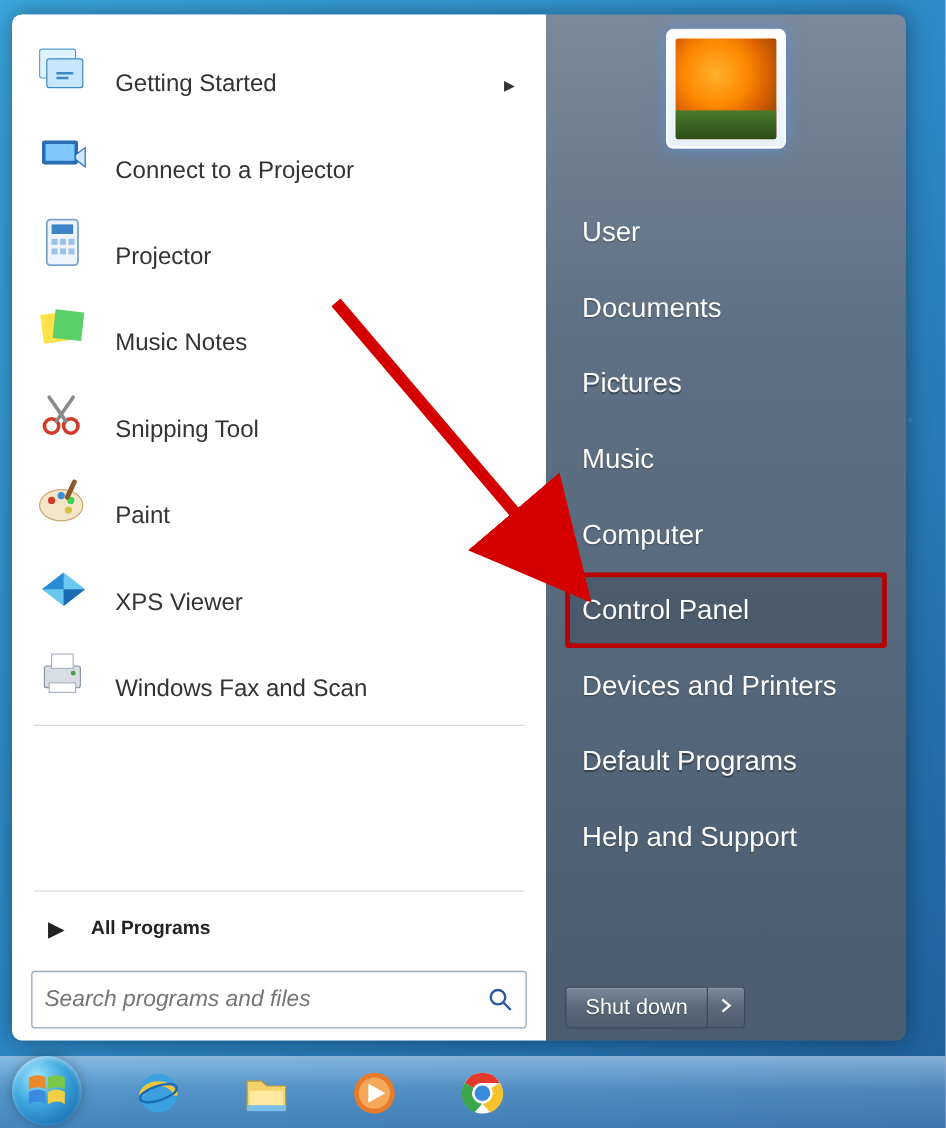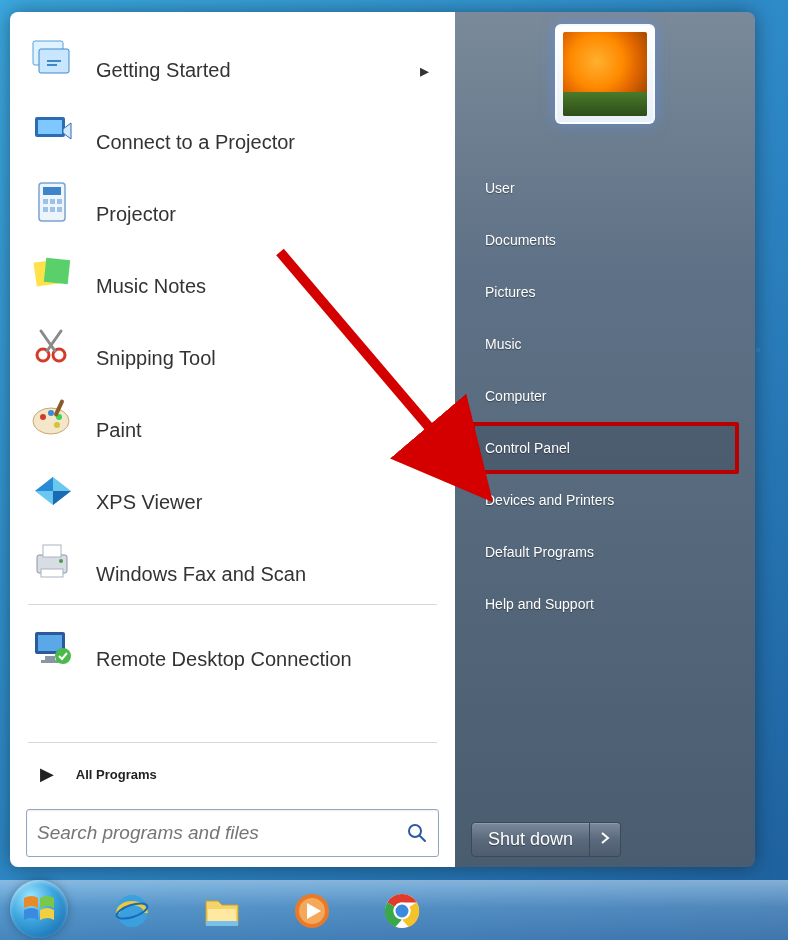--- a/index.html
+++ b/index.html
@@ -90,21 +90,21 @@
     align-items: center;
     gap: 22px;
     padding: 14px 10px 14px 22px;
     cursor: pointer;
   }
   .all-programs .tri {
     font-size: 18px;
     color: #222;
   }
   .all-programs-label {
-    font-size: 13px;
+    font-size: 16px;
     font-weight: 600;
     color: #222;
   }
   .search-row {
     padding: 10px 8px 0 8px;
   }
   .search-box {
     display: flex;
     align-items: center;
     border: 1px solid #96a7bd;
@@ -150,21 +150,21 @@
     background: linear-gradient(180deg, #4a7a2a 0%, #2d4d18 100%);
   }
   .right-list {
     display: flex;
     flex-direction: column;
     gap: 0;
     margin-top: 18px;
   }
   .right-item {
     color: #fff;
-    font-size: 14px;
+    font-size: 23px;
     padding: 18px 14px;
     cursor: pointer;
     border-radius: 3px;
     text-shadow: 0 1px 1px rgba(0,0,0,0.4);
   }
   .right-item.highlighted {
     border: 4px solid #b80000;
     padding: 14px 10px;
     border-radius: 2px;
     background: rgba(50,60,75,0.3);
@@ -342,33 +342,20 @@
               <rect x="14" y="6" width="18" height="12" fill="#fff" stroke="#aab4c0"></rect>
               <rect x="12" y="30" width="22" height="8" fill="#fff" stroke="#aab4c0"></rect>
               <circle cx="32" cy="22" r="2" fill="#4a9a4a"></circle>
             </svg>
         </span>
         <span class="program-label">Windows Fax and Scan</span>
       </div>
 
       <div class="program-sep"></div>
 
-      <div class="program-item">
-        <span class="program-icon">
-          <svg width="46" height="46" viewBox="0 0 46 46">
-              <rect x="6" y="8" width="30" height="22" rx="2" fill="#2a5a9a"></rect>
-              <rect x="9" y="11" width="24" height="16" fill="#5aa8e8"></rect>
-              <rect x="16" y="32" width="10" height="4" fill="#8a96a4"></rect>
-              <rect x="12" y="36" width="18" height="3" fill="#8a96a4"></rect>
-              <circle cx="34" cy="32" r="8" fill="#4aba4a"></circle>
-              <path d="M30 32 l3 3 l5 -6" stroke="#fff" stroke-width="2" fill="none"></path>
-            </svg>
-        </span>
-        <span class="program-label">Remote Desktop Connection</span>
-      </div>
 
     </div>
 
     <div class="program-sep"></div>
 
     <div class="all-programs">
       <span class="tri">▶</span>
       <span class="all-programs-label">All Programs</span>
     </div>
 

